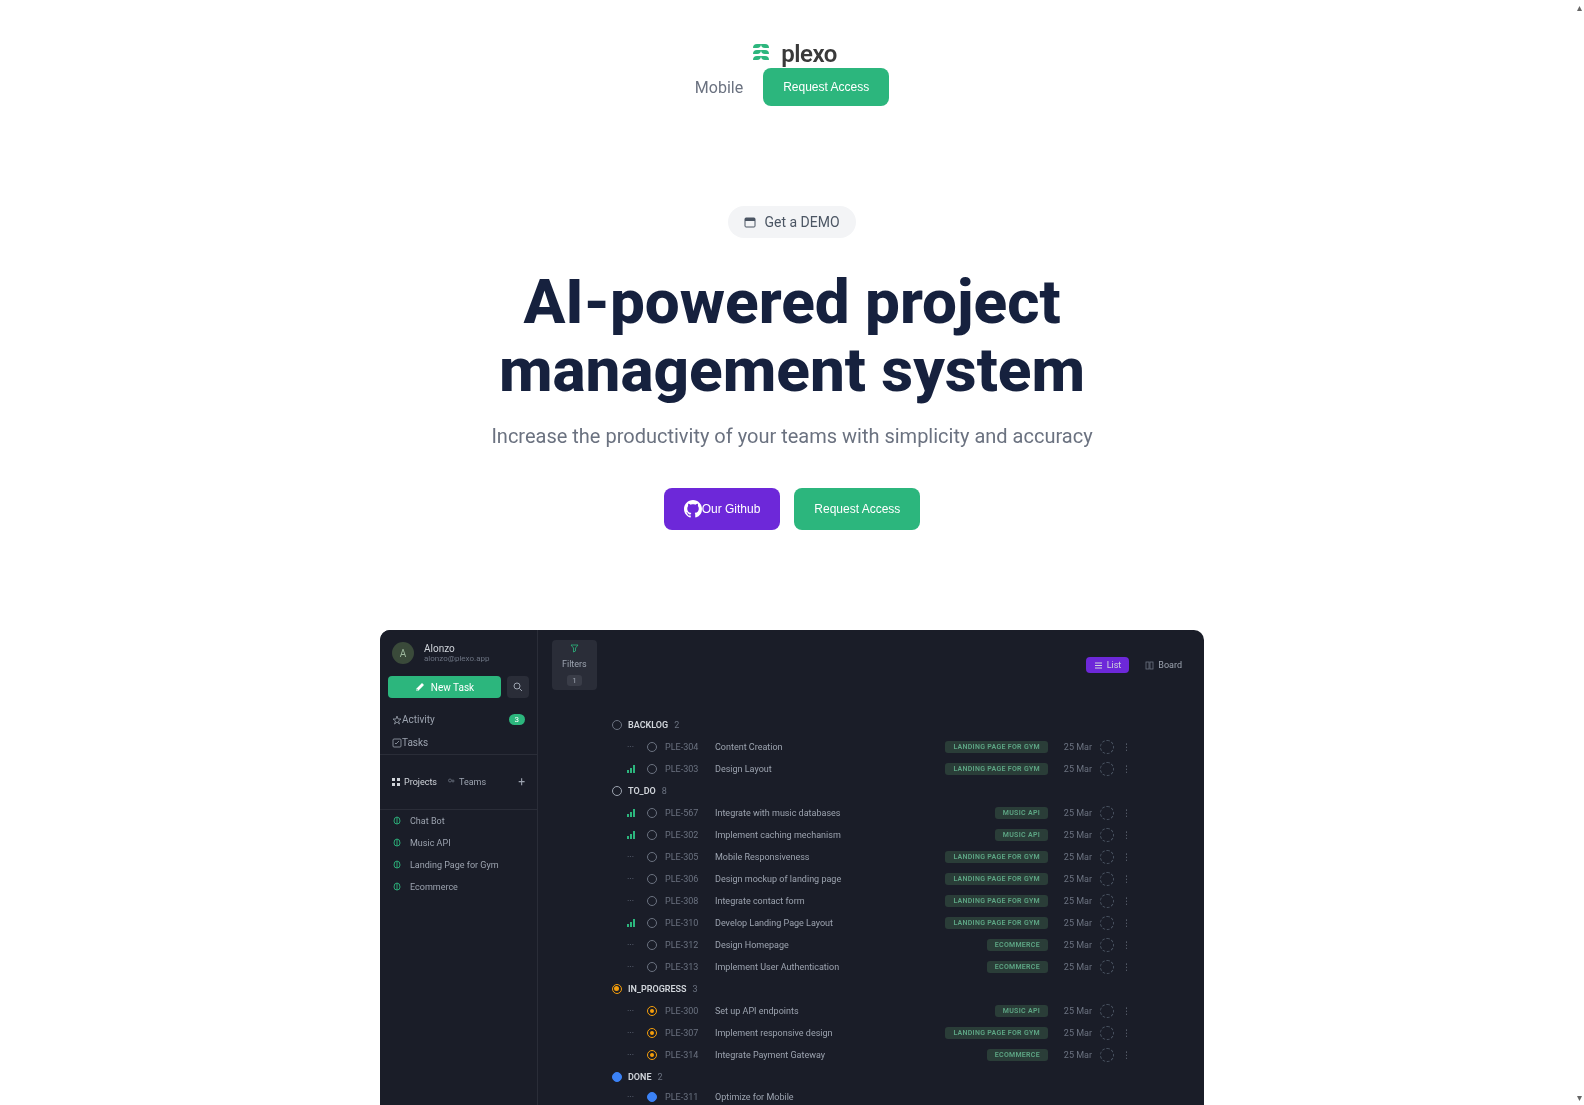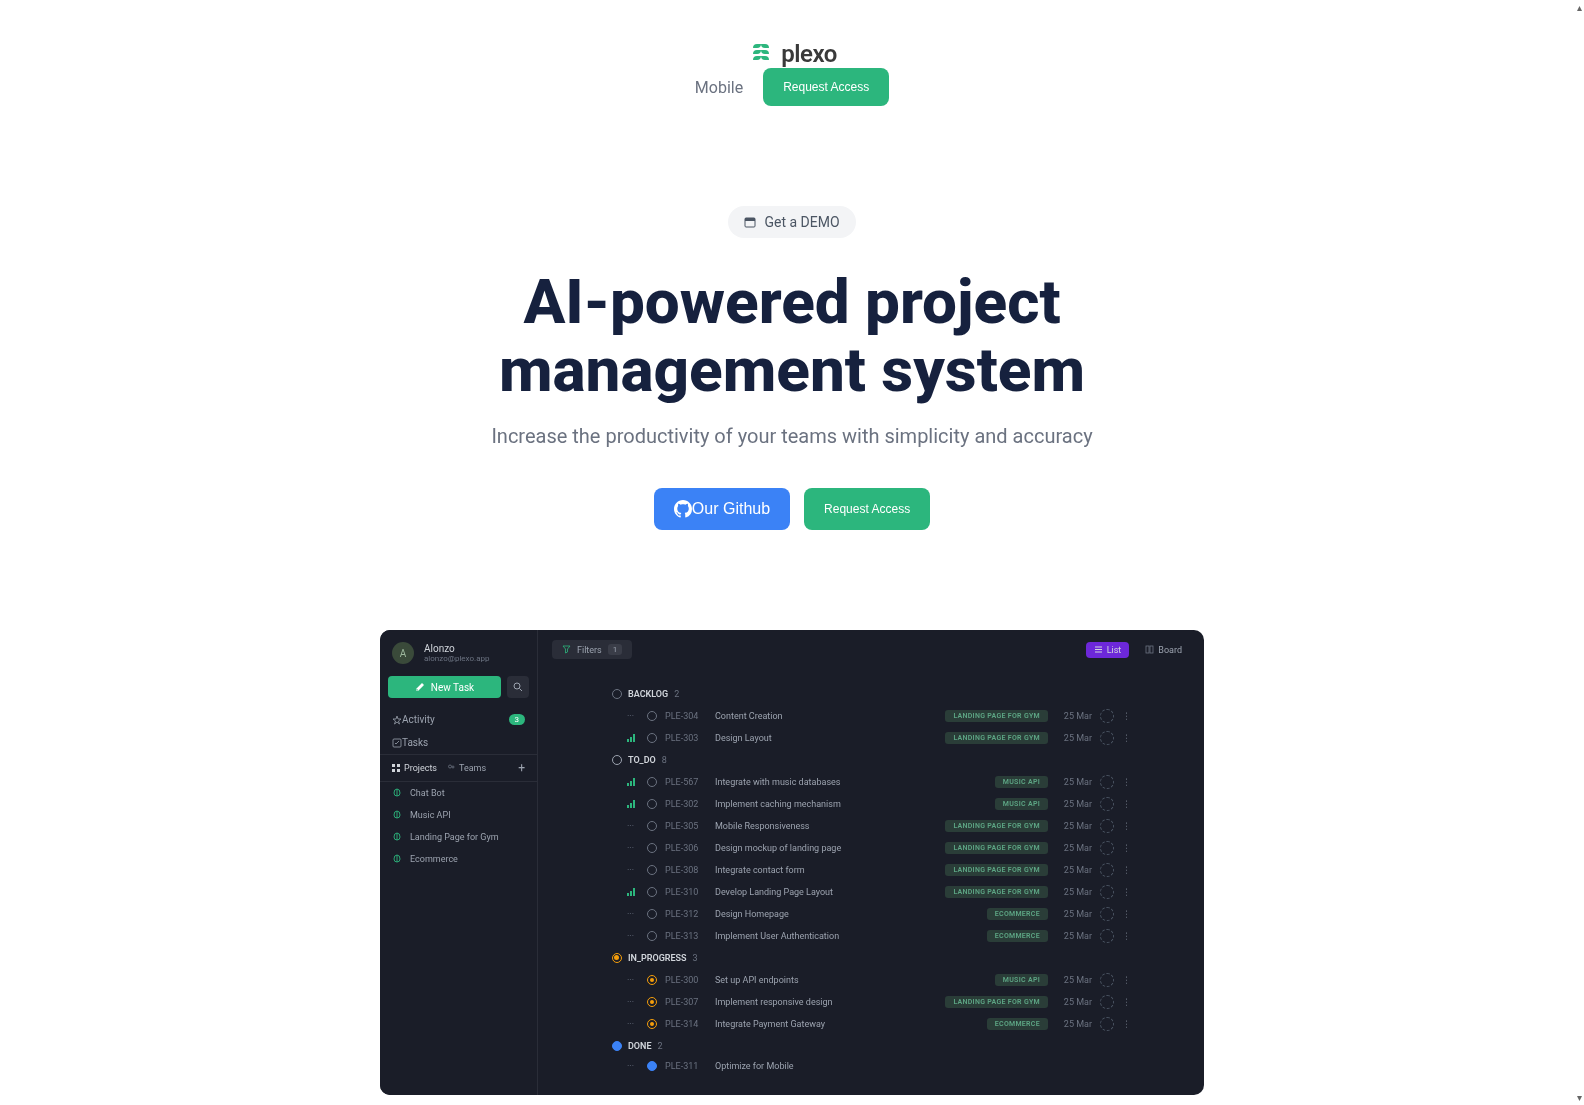--- a/index.html
+++ b/index.html
@@ -8,21 +8,21 @@
     .page { width: 1584px; min-height: 1105px; position: relative; }
     
     
     .header { display: flex; justify-content: space-between; align-items: center; padding: 40px 130px 0 130px; flex-direction: column; }
     .logo { display: flex; align-items: center; gap: 6px; }
     .logo-icon { width: 28px; height: 28px; position: relative; }
     .logo-text { font-size: 24px; font-weight: 600; color: #3a3a3a; letter-spacing: -0.5px; }
     .nav { display: flex; align-items: center; gap: 20px; }
     .nav-link { color: #6b7280; font-size: 16px; text-decoration: none; cursor: pointer; }
     .btn-primary { background: #2cb67d; color: #fff; padding: 12px 20px; border-radius: 8px; border: none; font-size: 12px; font-weight: 500; cursor: pointer; }
-    .btn-dark { background: #3b82f6; color: #fff; padding: 12px 20px; border-radius: 8px; border: none; font-size: 16px; font-weight: 500; cursor: pointer; display: flex; align-items: center; gap: 0; }
+    .btn-dark { background: #6d28d9; color: #fff; padding: 12px 20px; border-radius: 8px; border: none; font-size: 12px; font-weight: 500; cursor: pointer; display: flex; align-items: center; gap: 0; }
     
     
     .hero { text-align: center; padding: 100px 0 50px; }
     .demo-badge { display: inline-flex; align-items: center; gap: 8px; background: #f3f4f6; padding: 8px 16px; border-radius: 20px; color: #4b5563; font-size: 14px; cursor: pointer; }
     .hero-title { font-size: 62px; font-weight: 800; color: #16213e; margin: 30px auto 0; line-height: 1.1; max-width: 900px; }
     .hero-subtitle { font-size: 20px; color: #6b7280; margin-top: 20px; }
     .hero-buttons { display: flex; justify-content: center; gap: 14px; margin-top: 40px; }
     
     
     .app-container { background: #1a1d28; border-radius: 10px; width: 824px; margin: 50px auto 0; overflow: hidden; font-size: 11px; color: #9ca3af; }
@@ -33,31 +33,31 @@
     .sb-user { display: flex; align-items: center; gap: 10px; padding: 12px; }
     .sb-avatar { width: 22px; height: 22px; border-radius: 50%; background: #3a4a3a; color: #9db89d; display: flex; align-items: center; justify-content: center; font-size: 10px; }
     .sb-user-info { display: flex; flex-direction: column; }
     .sb-user-name { color: #d1d5db; font-size: 10px; }
     .sb-user-email { color: #6b7280; font-size: 8px; }
     .sb-newtask-row { display: flex; gap: 6px; padding: 0 8px 10px; }
     .sb-newtask { flex: 1; background: #2cb67d; color: #fff; border-radius: 4px; height: 22px; display: flex; align-items: center; justify-content: center; gap: 6px; font-size: 10px; cursor: pointer; }
     .sb-search { width: 22px; height: 22px; background: #2a2d38; border-radius: 4px; display: flex; align-items: center; justify-content: center; cursor: pointer; }
     .sb-item { display: flex; align-items: center; gap: 0; padding: 6px 12px; cursor: pointer; font-size: 10px; }
     .sb-item-badge { margin-left: auto; background: #2cb67d; color: #fff; border-radius: 8px; padding: 1px 6px; font-size: 8px; }
-    .sb-tabs { display: flex; align-items: center; gap: 10px; padding: 6px 12px; border-top: 1px solid #2a2d38; border-bottom: 1px solid #2a2d38; font-size: 9px; }
+    .sb-tabs { display: flex; align-items: center; gap: 10px; padding: 20px 12px; border-top: 1px solid #2a2d38; border-bottom: 1px solid #2a2d38; font-size: 9px; }
     .sb-tab { display: flex; align-items: center; gap: 4px; cursor: pointer; }
     .sb-tab.active { color: #d1d5db; }
     .sb-plus { margin-left: auto; cursor: pointer; font-size: 12px; }
     .sb-project { display: flex; align-items: center; gap: 8px; padding: 6px 12px; cursor: pointer; font-size: 9px; }
     .sb-leaf { width: 10px; height: 10px; color: #2cb67d; }
     
     
     .main-panel { padding: 10px 14px 20px; }
     .mp-top { display: flex; align-items: center; justify-content: space-between; margin-bottom: 24px; }
-    .filters { background: #2a2d38; padding: 4px 10px; border-radius: 4px; display: flex; align-items: center; gap: 6px; font-size: 9px; cursor: pointer; }
+    .filters { background: #2a2d38; padding: 4px 10px; border-radius: 4px; display: flex; align-items: center; gap: 6px; font-size: 9px; cursor: pointer; flex-direction: column; }
     .filter-count { background: #3a3d48; padding: 1px 5px; border-radius: 3px; font-size: 8px; }
     .view-toggle { display: flex; gap: 8px; align-items: center; }
     .vt-item { display: flex; align-items: center; gap: 4px; padding: 3px 8px; border-radius: 4px; font-size: 9px; cursor: pointer; }
     .vt-item.active { background: #6d28d9; color: #d1d5db; }
     
     .section-header { display: flex; align-items: center; gap: 6px; padding: 6px 60px; font-size: 9px; font-weight: 600; color: #d1d5db; }
     .section-count { color: #6b7280; font-weight: 400; }
     .status-icon { width: 10px; height: 10px; border: 1.5px solid; border-radius: 50%; }
     .status-backlog { border-color: #6b7280; }
     .status-todo { border-color: #9ca3af; }

